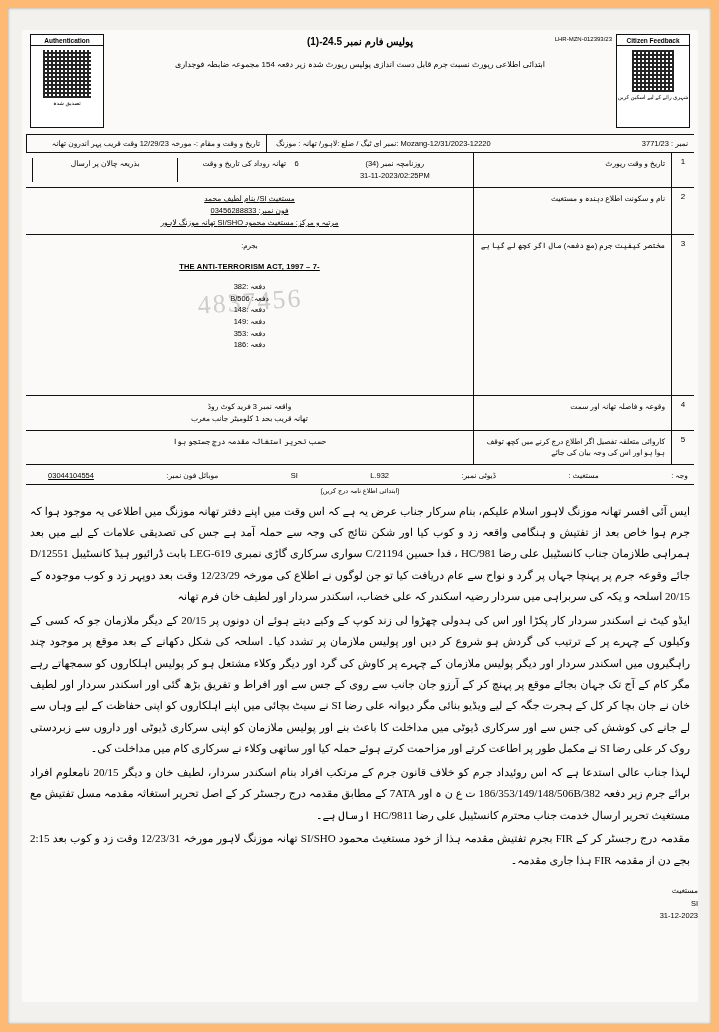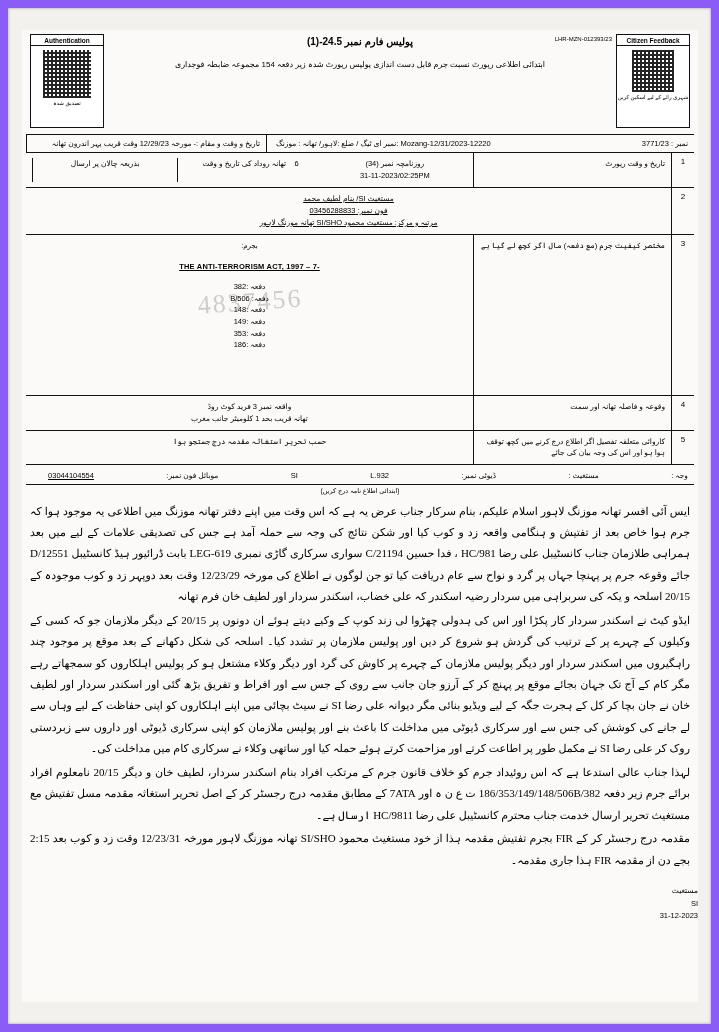--- a/index.html
+++ b/index.html
@@ -1,20 +1,20 @@
 <!DOCTYPE html>
 <html><head>
 <meta charset="utf-8">
 <style>
   html,body{margin:0;padding:0;background:#b8b8b8;}
   body{font-family:"Liberation Sans", sans-serif;}
   .page{
     position:relative;
     width:719px;height:1032px;
-    background:#8b5cf6;
+    background:#fdba74;
     overflow:hidden;
   }
   .sheet{
     position:absolute;
     left:8px;top:8px;
     width:703px;height:1016px;
     background:#f3f1ee;
     box-shadow:0 0 3px rgba(0,0,0,.35) inset;
   }
   .paper{
@@ -153,20 +153,21 @@
               <div style="white-space:pre-line">روزنامچہ نمبر (34)
 31-11-2023/02:25PM</div>
               <div class="sep">6 &nbsp;&nbsp; تھانہ روداد کی تاریخ و وقت</div>
               <div class="sep">بذریعہ چالان پر ارسال</div>
             </div>
           </div>
         </div>
 
         <div class="row">
           <div class="c-no">2</div>
+          <div class="c-lbl">نام و سکونت اطلاع دہندہ و مستغیث</div>
           <div class="c-val u" style="white-space:pre-line">مستغیث SI/ بنام لطیف محمد
 فون نمبر: 03456288833
 مرتبہ و مرکز: مستغیث محمود SI/SHO تھانہ موزنگ لاہور</div>
         </div>
 
         <div class="row r3">
           <div class="c-no">3</div>
           <div class="c-lbl">مختصر کیفیت جرم (مع دفعہ) مال اگر کچھ لے گیا ہے</div>
           <div class="c-val">
             <div class="small" style="margin-bottom:10px">بجرم:</div>

